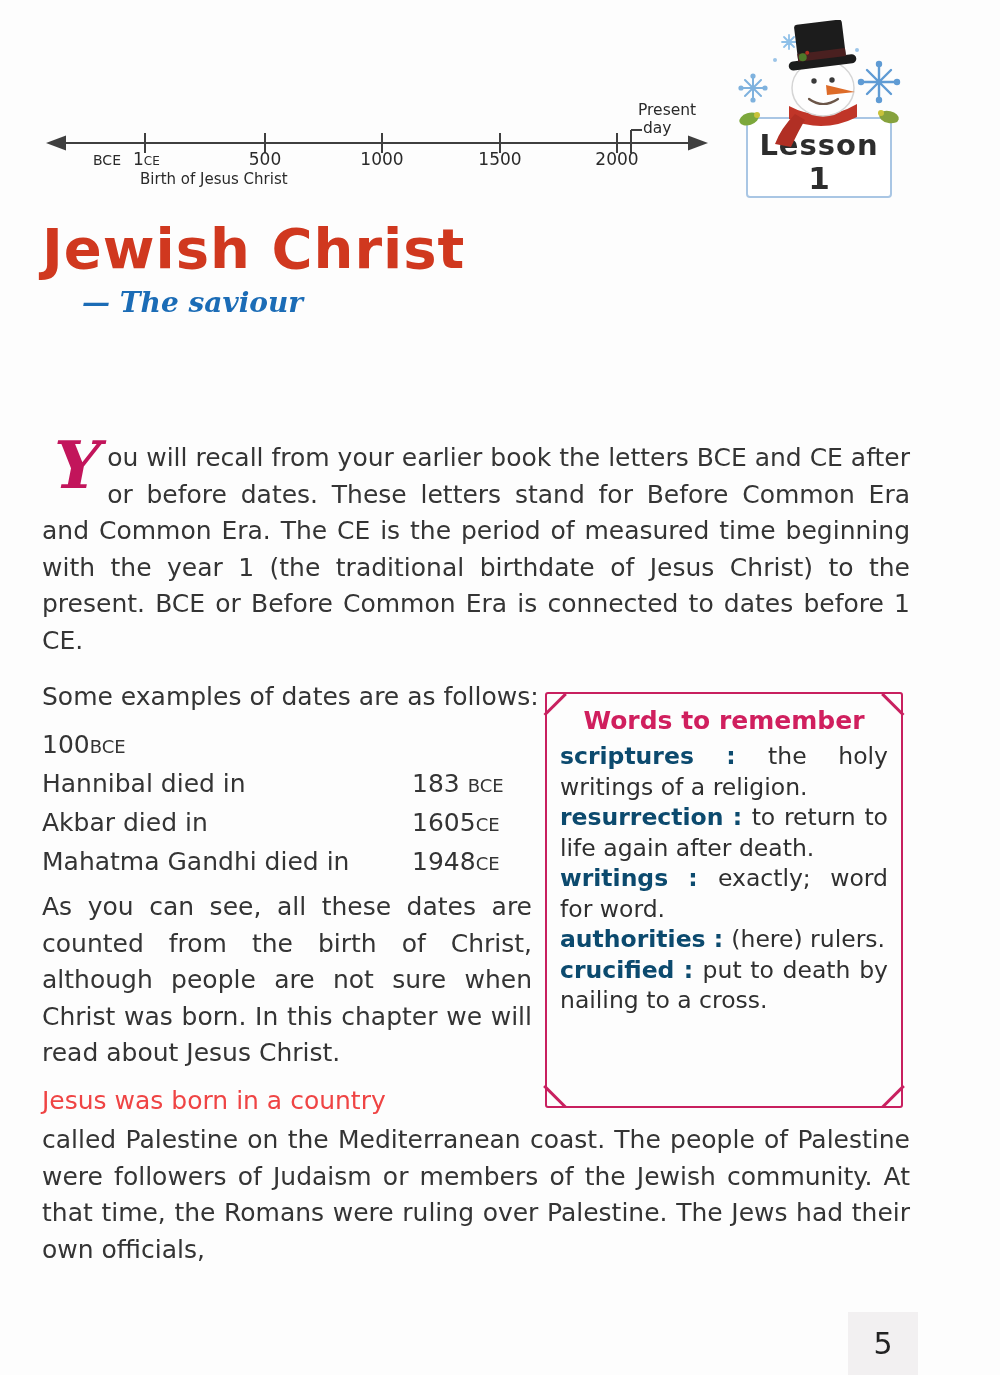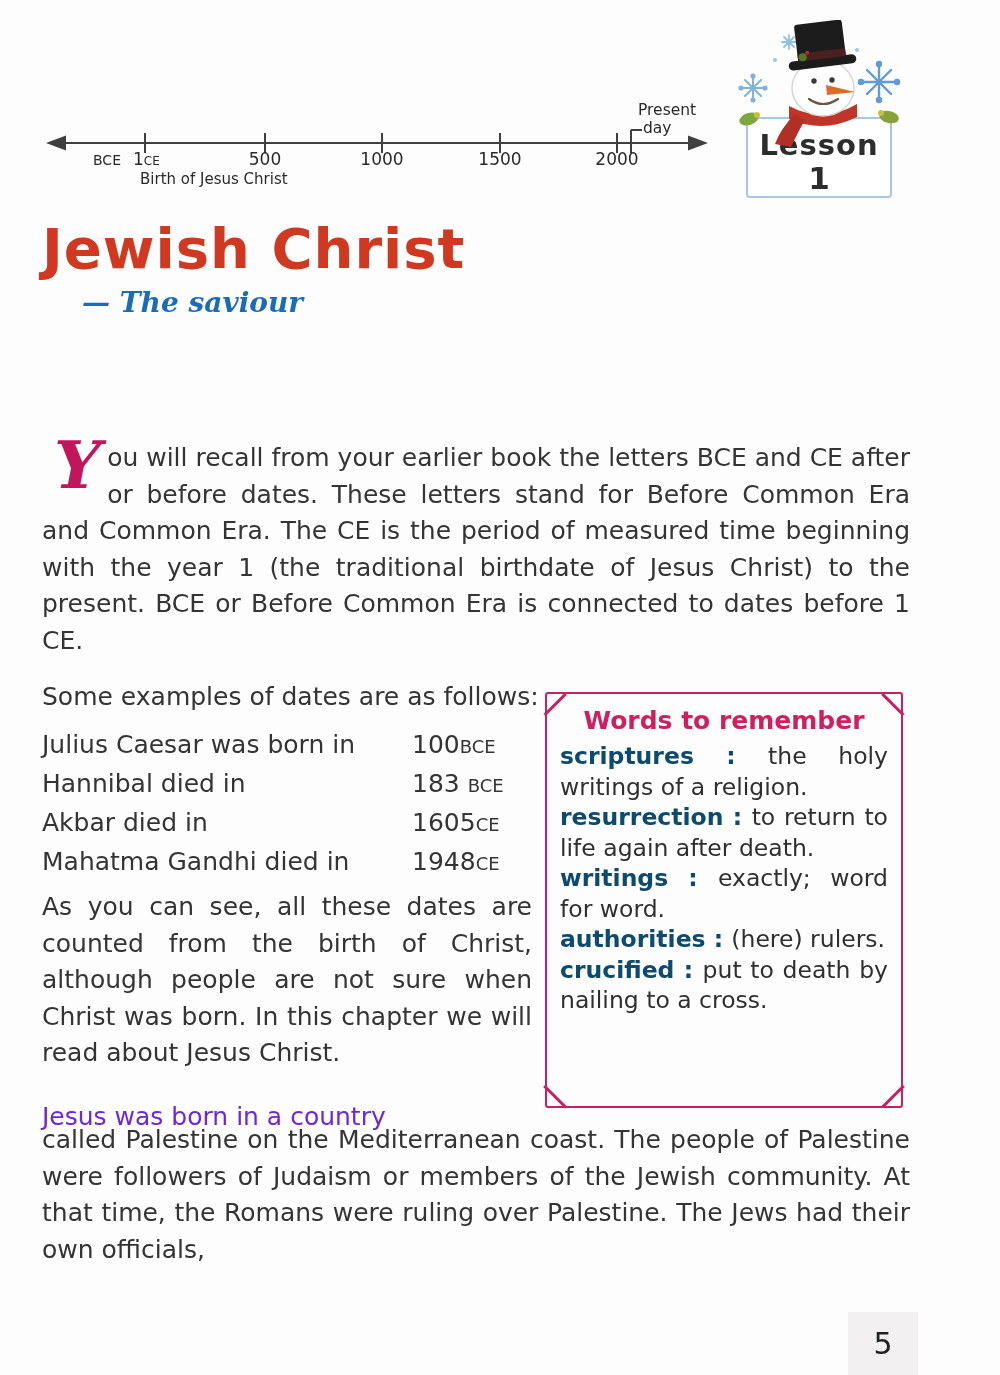--- a/index.html
+++ b/index.html
@@ -25,21 +25,21 @@
   #intro-para{position:absolute;left:42px;top:440px;width:868px;}
   #dropcap{float:left;font-family:"DejaVu Serif","Liberation Serif",serif;font-style:italic;font-weight:bold;
       font-size:66px;line-height:50px;color:#c2155b;margin:0 6px 0 12px;}
   #examples-intro{position:absolute;left:42px;top:682px;font-size:25px;color:#343434;text-align:right;}
   #examples{position:absolute;left:42px;top:726px;width:480px;}
   .ex-row{display:flex;font-size:25px;line-height:37px;color:#343434;}
   .ex-name{width:370px;}
   .ex-val{white-space:pre;}
   .ex-era{font-size:18px;}
   #counting-para{position:absolute;left:42px;top:889px;width:490px;}
-  #jesus-line{position:absolute;left:42px;top:1086px;font-size:25px;color:#6d28d9;margin-top:16px;}
+  #jesus-line{position:absolute;left:42px;top:1086px;font-size:25px;color:#ef4444;}
   #palestine-para{position:absolute;left:42px;top:1122px;width:868px;}
   
   #words-box{position:absolute;left:545px;top:692px;width:358px;height:416px;box-sizing:border-box;
       border:2.5px solid #c8205f;border-radius:3px;background:#fdfdfd;padding:10px 13px 0 13px;}
   #words-heading{text-align:center;font-size:25px;font-weight:bold;color:#d01f5e;margin:2px 0 6px 0;}
   .word-entry{margin:0;font-size:23.5px;line-height:30.5px;text-align:justify;color:#2f2f2f;}
   .word-entry b{color:#0c4a6e;}
   .fold{position:absolute;width:30px;height:2.5px;background:#c8205f;z-index:2;}
   .fold.tl{left:-7px;top:9px;transform:rotate(-45deg);}
   .fold.tr{right:-7px;top:9px;transform:rotate(45deg);}
@@ -130,21 +130,20 @@
   <div id="page-title">Jewish Christ</div>
   <div id="page-subtitle">— The saviour</div>
 
   <div id="intro-para" class="bodytext">
     <span id="dropcap">Y</span><span>ou will recall from your earlier book the letters BCE and CE after or before dates. These letters stand for Before Common Era and Common Era. The CE is the period of measured time beginning with the year 1 (the traditional birthdate of Jesus Christ) to the present. BCE or Before Common Era is connected to dates before 1 CE.</span>
   </div>
 
   <div id="examples-intro">Some examples of dates are as follows:</div>
   <div id="examples">
     <div class="ex-row">
-      <span class="ex-name">Julius Caesar was born in</span>
       <span class="ex-val"><span>100</span><span class="ex-era">BCE</span></span>
     </div>
     <div class="ex-row">
       <span class="ex-name">Hannibal died in</span>
       <span class="ex-val"><span>183 </span><span class="ex-era">BCE</span></span>
     </div>
     <div class="ex-row">
       <span class="ex-name">Akbar died in</span>
       <span class="ex-val"><span>1605</span><span class="ex-era">CE</span></span>
     </div>

